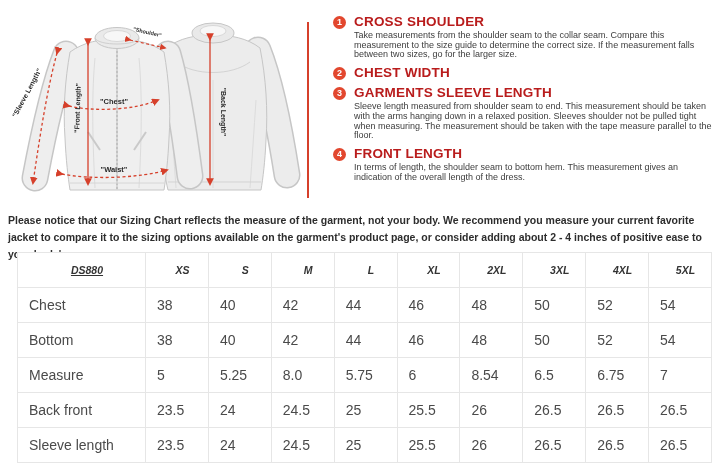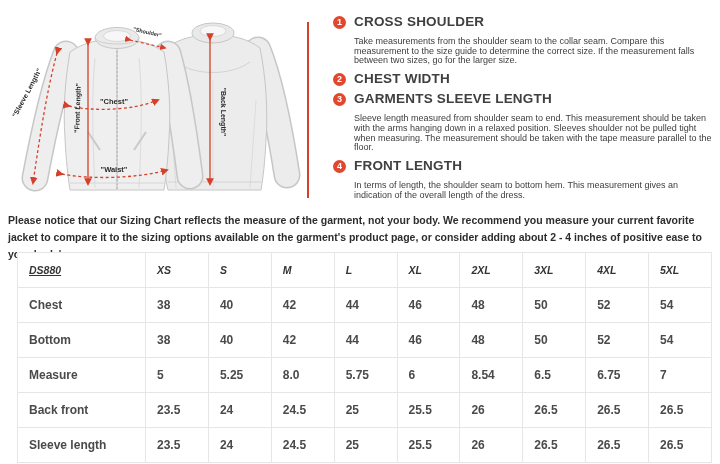--- a/index.html
+++ b/index.html
@@ -7,32 +7,32 @@
   .page{position:relative;width:720px;height:464px;background:#fff;}
 
   
   .diagram{position:absolute;left:0;top:0;}
 
   
   .instructions{position:absolute;left:333px;top:14px;width:383px;}
   .instr-item{display:flex;align-items:flex-start;margin-bottom:5px;}
   .num-circle{flex:0 0 13px;width:13px;height:13px;border-radius:50%;background:#e2472e;color:#fff;
     font-size:9px;font-weight:bold;line-height:13px;text-align:center;margin:2px 8px 0 0;}
-  .instr-title{font-size:13.5px;line-height:15px;font-weight:bold;color:#404040;letter-spacing:.2px;}
-  .instr-desc{font-size:9px;line-height:9.7px;color:#3d3d3d;margin-top:8px;width:362px;}
+  .instr-title{font-size:13.5px;line-height:15px;font-weight:bold;color:#b91c1c;letter-spacing:.2px;}
+  .instr-desc{font-size:9px;line-height:9.7px;color:#3d3d3d;margin-top:2px;width:362px;}
 
   
   .notice{position:absolute;left:8px;top:212px;width:707px;font-size:10.5px;line-height:17px;
     font-weight:bold;color:#2d2d2d;}
 
   
   .size-table{position:absolute;left:17px;top:252px;width:695px;border-collapse:collapse;table-layout:fixed;}
-  .size-table td{border:1px solid #e6e6e6;height:34px;font-size:12px;color:#4a4a4a;
-    padding:0 0 0 11px;vertical-align:middle;background:#fff;font-weight:bold;}
-  .size-table tr.head td{font-weight:bold;font-style:italic;color:#333;font-size:10.5px;}
+  .size-table td{border:1px solid #e6e6e6;height:34px;font-size:14px;color:#4a4a4a;
+    padding:0 0 0 11px;vertical-align:middle;background:#fff;}
+  .size-table tr.head td{font-weight:bold;font-style:italic;color:#333;font-size:10.5px;text-align:center;}
   .size-table td.model{text-decoration:underline;}
   .col-label{width:128px;}
 </style>
 </head>
 <body>
 
 <div class="page">
 
   <svg class="diagram" width="322" height="210" viewBox="0 0 322 210">
     <defs>

